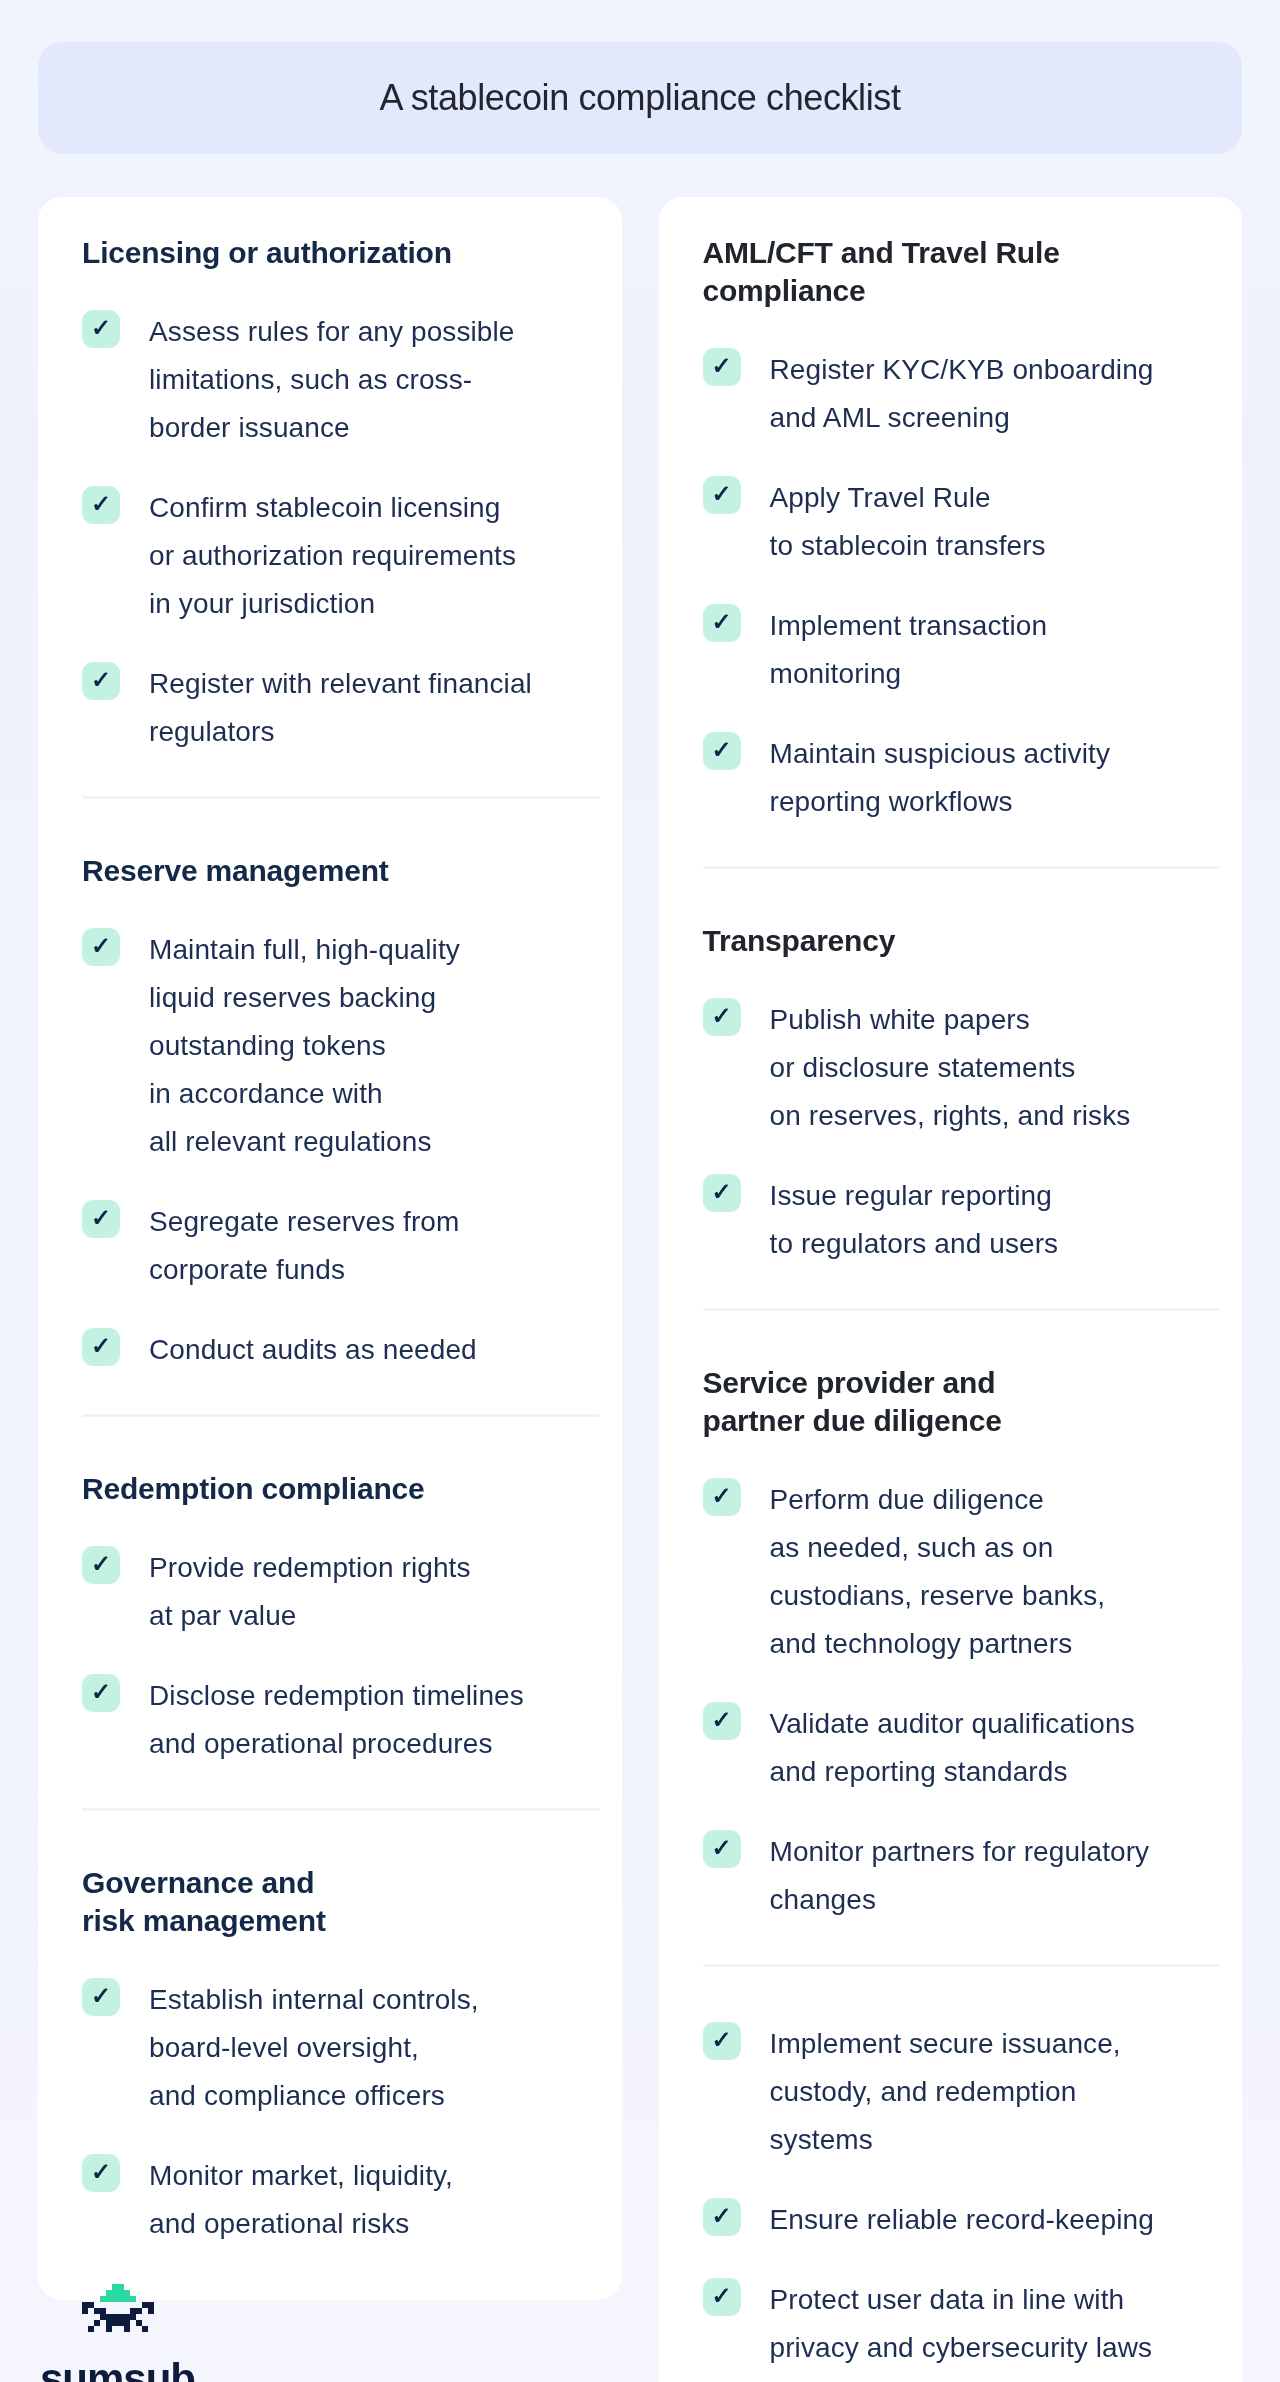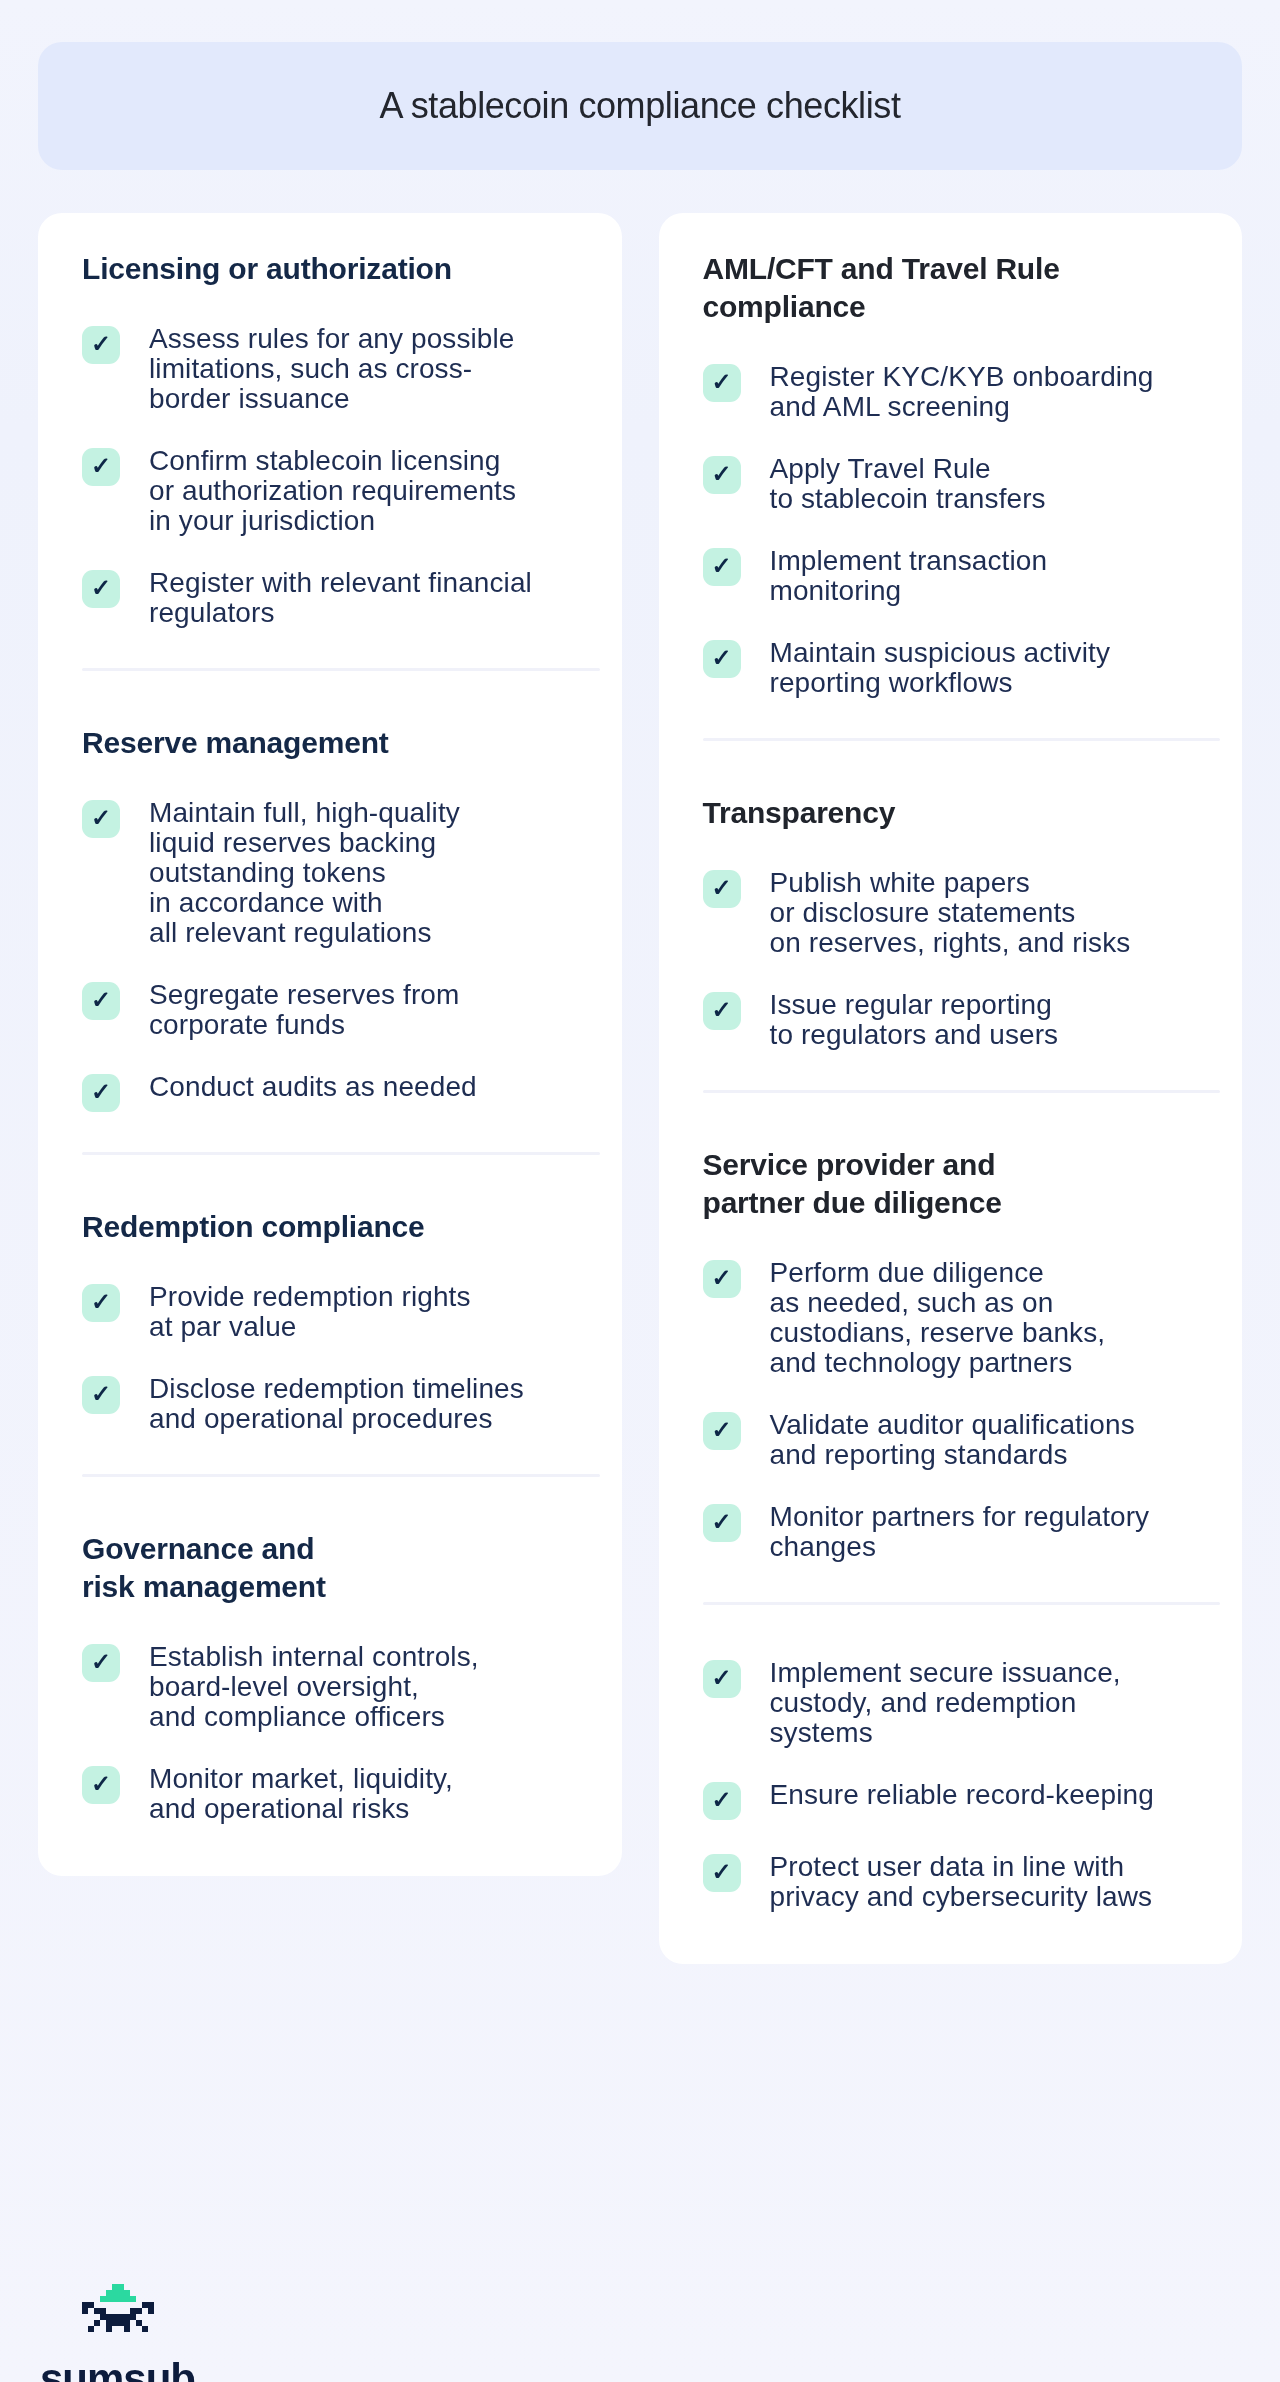--- a/index.html
+++ b/index.html
@@ -12,21 +12,21 @@
   html,body{width:1280px;}
   body{
     height:2382px;
     position:relative;
     background:linear-gradient(180deg,#f2f4fd 0%,#eff2fc 18%,#f4f5fd 100%);
     font-family:"Liberation Sans", sans-serif;
     overflow:hidden;
   }
   .banner{
     margin:42px 38px 0;
-    height:128px;
+    height:112px;
     background:var(--banner);
     border-radius:24px;
     display:flex;align-items:center;justify-content:center;
   }
   .banner h1{
     font-size:36px;font-weight:500;color:var(--title);letter-spacing:-0.4px;
   }
   .cols{
     display:flex;gap:37px;
     margin:43px 38px 0;
@@ -56,21 +56,21 @@
     background:var(--check-bg);
     border-radius:11px;
     display:flex;align-items:center;justify-content:center;
   }
   .check{
     color:var(--check-mark);
     font-size:24px;font-weight:700;line-height:1;
     transform:translateY(-1px);
   }
   .item-text{
-    font-size:28px;line-height:30px;
+    font-size:28px;line-height:48px;
     color:var(--body-text);
     white-space:pre-line;
     letter-spacing:0.1px;
   }
   .divider{
     height:3px;border-radius:2px;
     background:var(--divider);
     margin:40px -22px 53px 0;
   }
   .brand{

